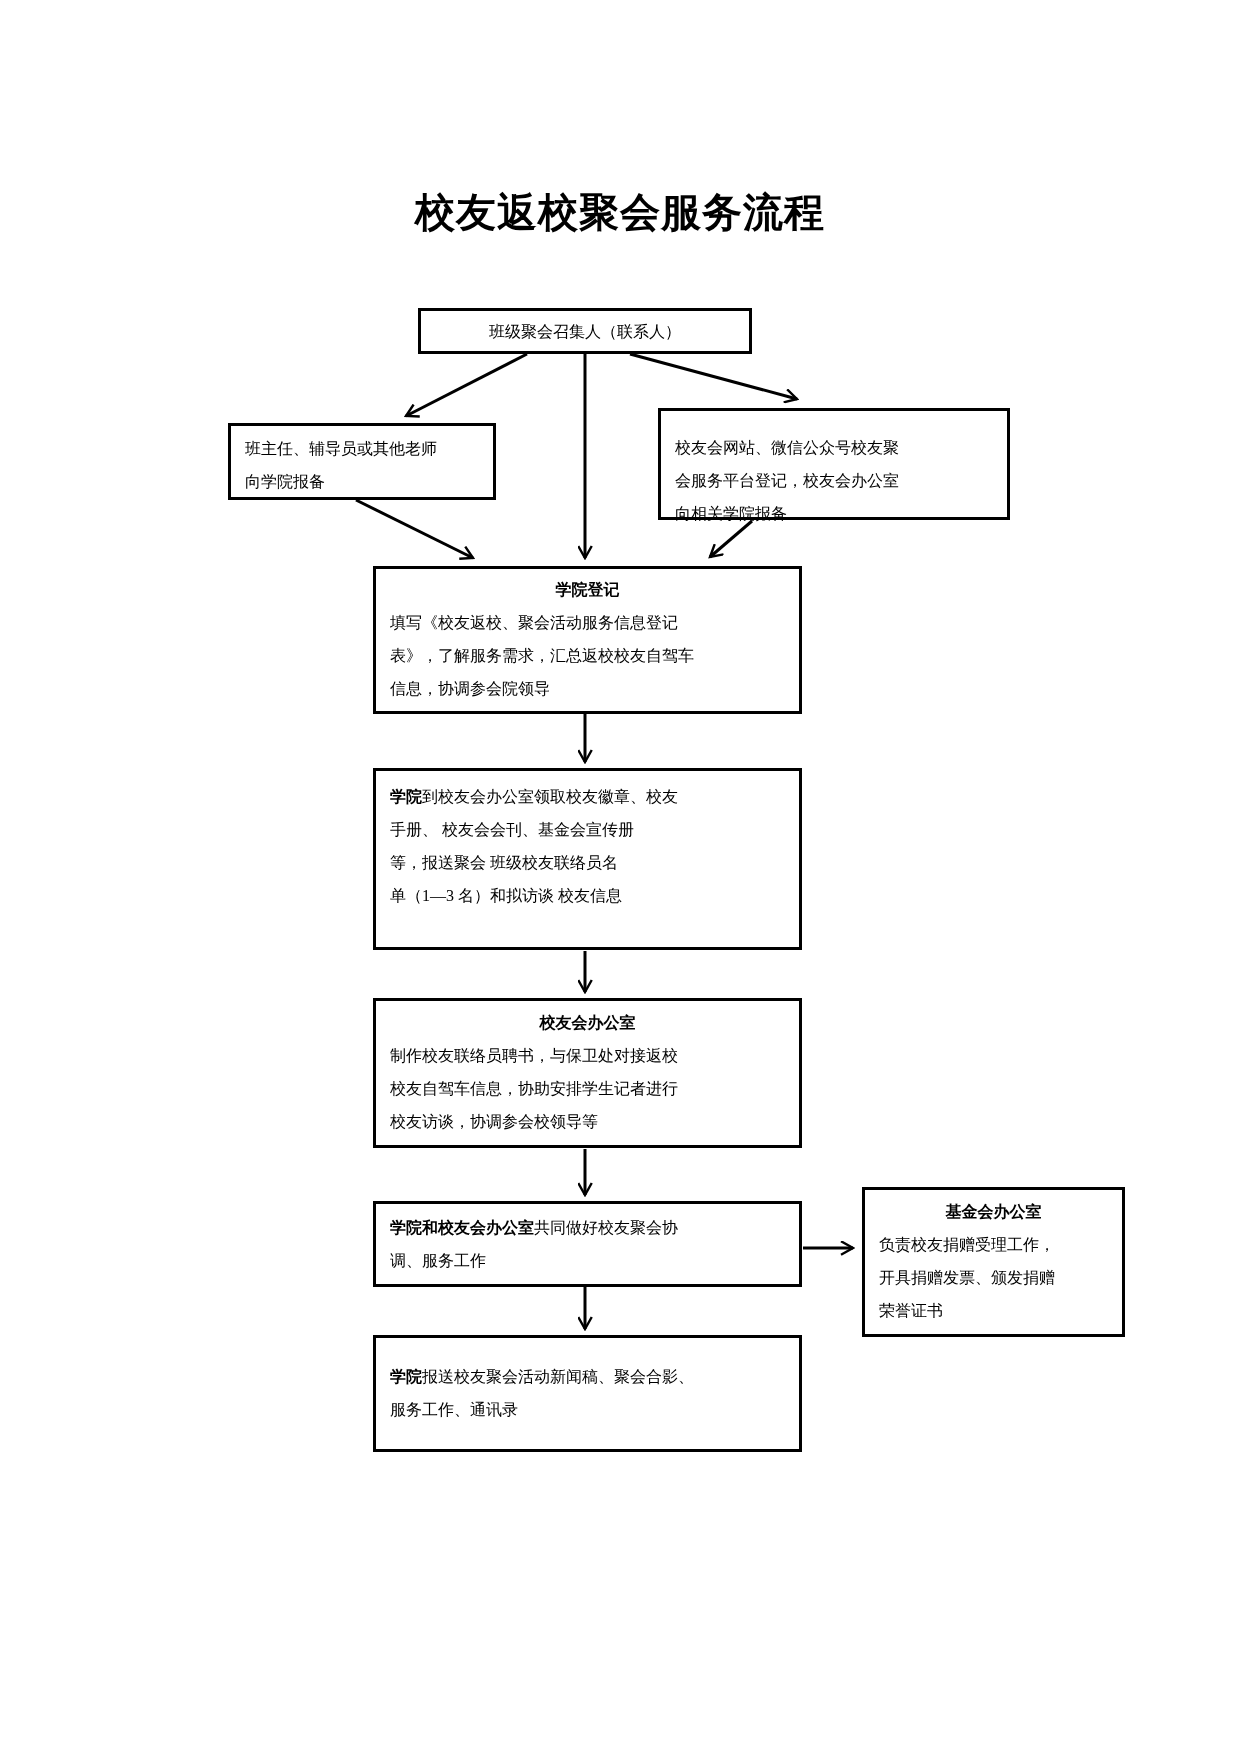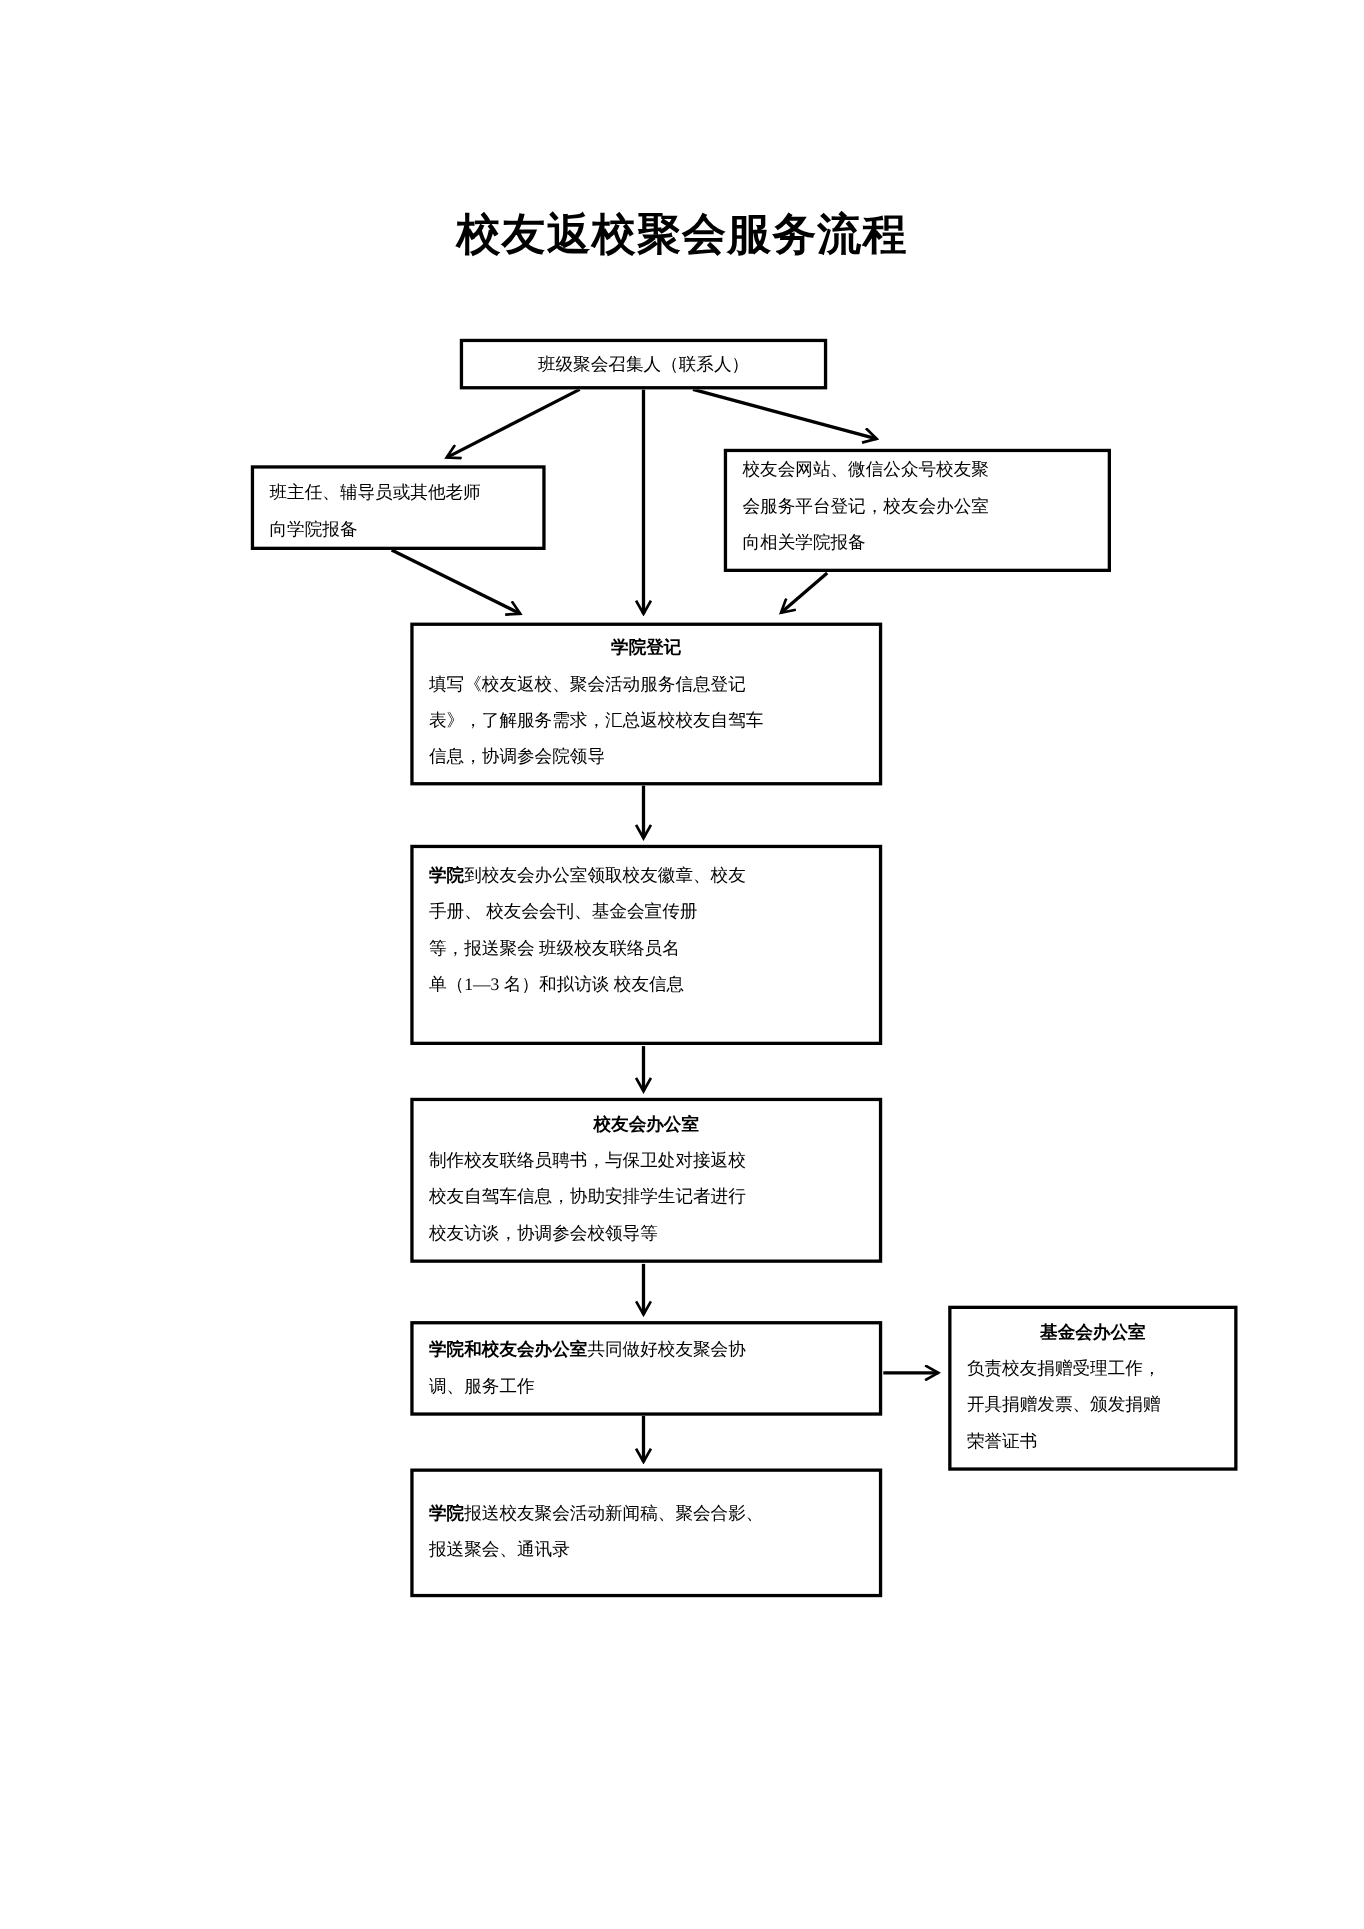--- a/index.html
+++ b/index.html
@@ -78,21 +78,21 @@
   </div>
 
   <div class="fbox" style="left:228px; top:423px; width:268px; height:77px;">
     <div class="pad" style="padding-top:6px;">
       <div class="line">班主任、辅导员或其他老师</div>
       <div class="line">向学院报备</div>
     </div>
   </div>
 
   <div class="fbox" style="left:658px; top:408px; width:352px; height:112px;">
-    <div class="pad" style="padding-top:0;">
+    <div class="pad" style="padding-top:20px;">
       <div class="line">校友会网站、微信公众号校友聚</div>
       <div class="line">会服务平台登记，校友会办公室</div>
       <div class="line">向相关学院报备</div>
     </div>
   </div>
 
   <div class="fbox" style="left:373px; top:566px; width:429px; height:148px;">
     <div class="pad" style="padding-top:4px;">
       <div class="box-title">学院登记</div>
       <div class="line">填写《校友返校、聚会活动服务信息登记</div>
@@ -131,17 +131,17 @@
       <div class="box-title">基金会办公室</div>
       <div class="line">负责校友捐赠受理工作，</div>
       <div class="line">开具捐赠发票、颁发捐赠</div>
       <div class="line">荣誉证书</div>
     </div>
   </div>
 
   <div class="fbox" style="left:373px; top:1335px; width:429px; height:117px;">
     <div class="pad" style="padding-top:22px;">
       <div class="line"><b>学院</b><span>报送校友聚会活动新闻稿、聚会合影、</span></div>
-      <div class="line">报送聚会、通讯录</div>
+      <div class="line">服务工作、通讯录</div>
     </div>
   </div>
 
 </div>
 
 </body></html>

